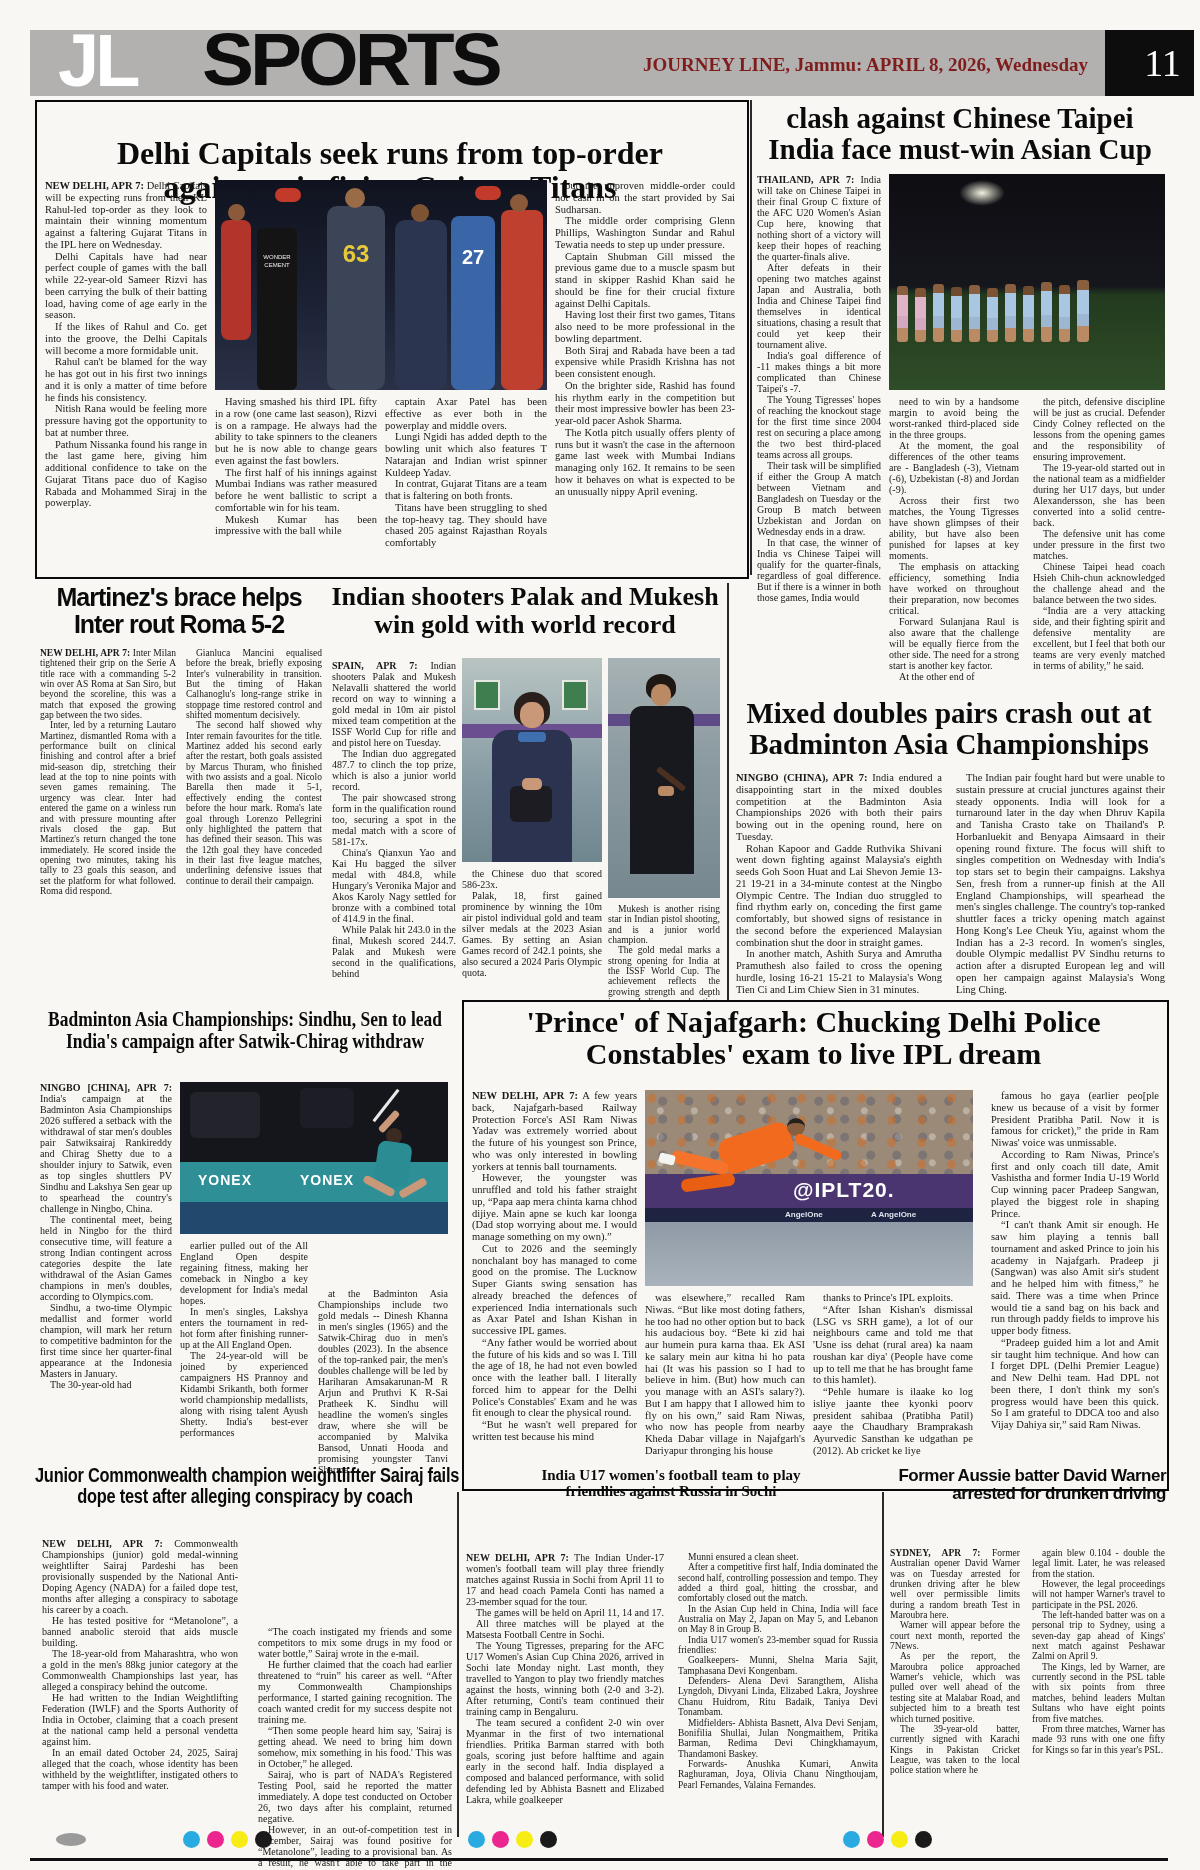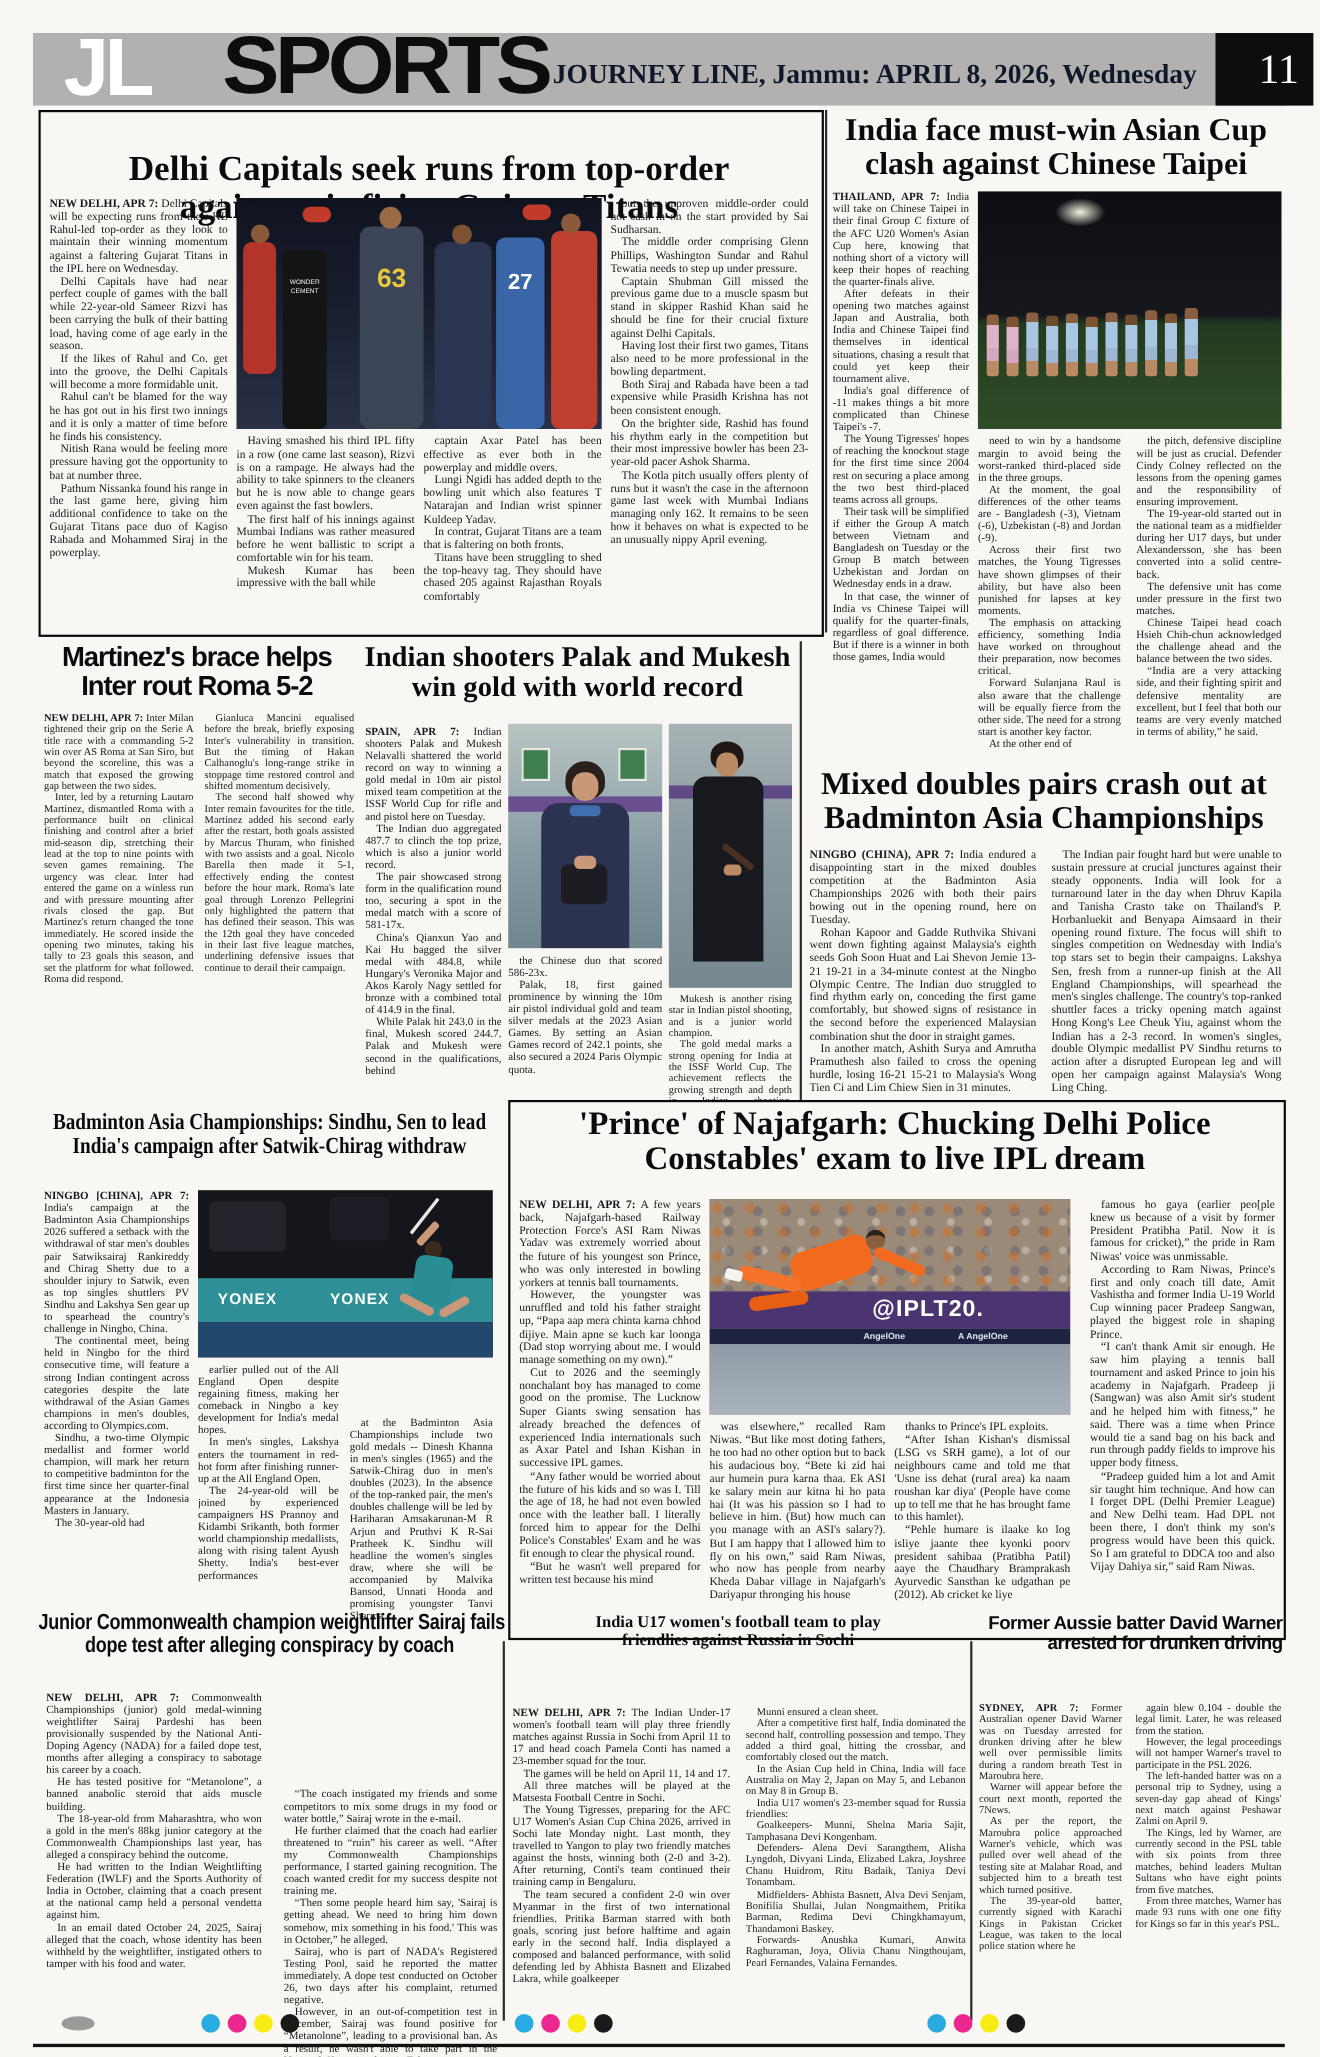--- a/index.html
+++ b/index.html
@@ -1,21 +1,21 @@
 <!DOCTYPE html>
 <html><head>
 <meta charset="utf-8">
 <style>
   html,body{margin:0;padding:0;background:#e8e6e1;}
   .page{position:relative;width:1200px;height:1870px;background:#f8f7f3;font-family:"Liberation Serif",serif;color:#181818;overflow:hidden;}
   
   .mast{position:absolute;left:30px;top:30px;width:1138px;height:66px;background:#b3b1b0;text-decoration:underline;}
   .mast-logo{position:absolute;left:28px;top:-6px;font-family:"Liberation Sans",sans-serif;font-weight:900;font-size:74px;line-height:74px;color:#fff;letter-spacing:-4px;}
   .mast-title{position:absolute;left:172px;top:-8px;font-family:"Liberation Sans",sans-serif;font-weight:900;font-size:78px;line-height:78px;color:#0d0d0d;letter-spacing:-4px;transform:scaleY(.95);transform-origin:top left;}
-  .mast-date{position:absolute;right:80px;top:24px;font-weight:bold;font-size:25px;color:#0f172a;}
+  .mast-date{position:absolute;right:80px;top:24px;font-weight:bold;font-size:19px;color:#7f1d1d;}
   .pagenum{position:absolute;left:1105px;top:30px;width:63px;height:66px;background:#0d0d0d;color:#fff;font-size:38px;display:flex;align-items:center;justify-content:center;padding-left:26px;}
   
   .hl{position:absolute;font-weight:bold;text-align:center;line-height:1.07;color:#0b0b0b;}
   .hl div{white-space:nowrap;}
   .hl-sans{font-family:"Liberation Sans",sans-serif;}
   
   .col{position:absolute;text-align:justify;overflow:hidden;}
   .col .para{margin:0;text-indent:10px;}
   .col .noind{text-indent:0;}
   .lead{font-weight:bold;}
@@ -92,22 +92,22 @@
           <p class="para">Having lost their first two games, Titans also need to be more professional in the bowling department.</p>
           <p class="para">Both Siraj and Rabada have been a tad expensive while Prasidh Krishna has not been consistent enough.</p>
           <p class="para">On the brighter side, Rashid has found his rhythm early in the competition but their most impressive bowler has been 23-year-old pacer Ashok Sharma.</p>
           <p class="para">The Kotla pitch usually offers plenty of runs but it wasn't the case in the afternoon game last week with Mumbai Indians managing only 162. It remains to be seen how it behaves on what is expected to be an unusually nippy April evening.</p>
         </div>
     </div>
   </div>
 
   <div class="vrule" style="left:750px;top:100px;height:475px;"></div>
   <div class="hl" style="left:755px;top:103px;width:410px;font-size:29px;">
+    <div>clash against Chinese Taipei</div>
     <div>India face must-win Asian Cup</div>
-    <div>clash against Chinese Taipei</div>
   </div>
   <div class="col" style="left:757px;top:174px;width:124px;height:518px;font-size:10px;line-height:1.1;">
     <p class="para noind"><span class="lead">THAILAND, APR 7:</span> <span>India will take on Chinese Taipei in their final Group C fixture of the AFC U20 Women's Asian Cup here, knowing that nothing short of a victory will keep their hopes of reaching the quarter-finals alive.</span></p>
     <div>
         <p class="para">After defeats in their opening two matches against Japan and Australia, both India and Chinese Taipei find themselves in identical situations, chasing a result that could yet keep their tournament alive.</p>
         <p class="para">India's goal difference of -11 makes things a bit more complicated than Chinese Taipei's -7.</p>
         <p class="para">The Young Tigresses' hopes of reaching the knockout stage for the first time since 2004 rest on securing a place among the two best third-placed teams across all groups.</p>
         <p class="para">Their task will be simplified if either the Group A match between Vietnam and Bangladesh on Tuesday or the Group B match between Uzbekistan and Jordan on Wednesday ends in a draw.</p>
         <p class="para">In that case, the winner of India vs Chinese Taipei will qualify for the quarter-finals, regardless of goal difference. But if there is a winner in both those games, India would</p>
       </div>

